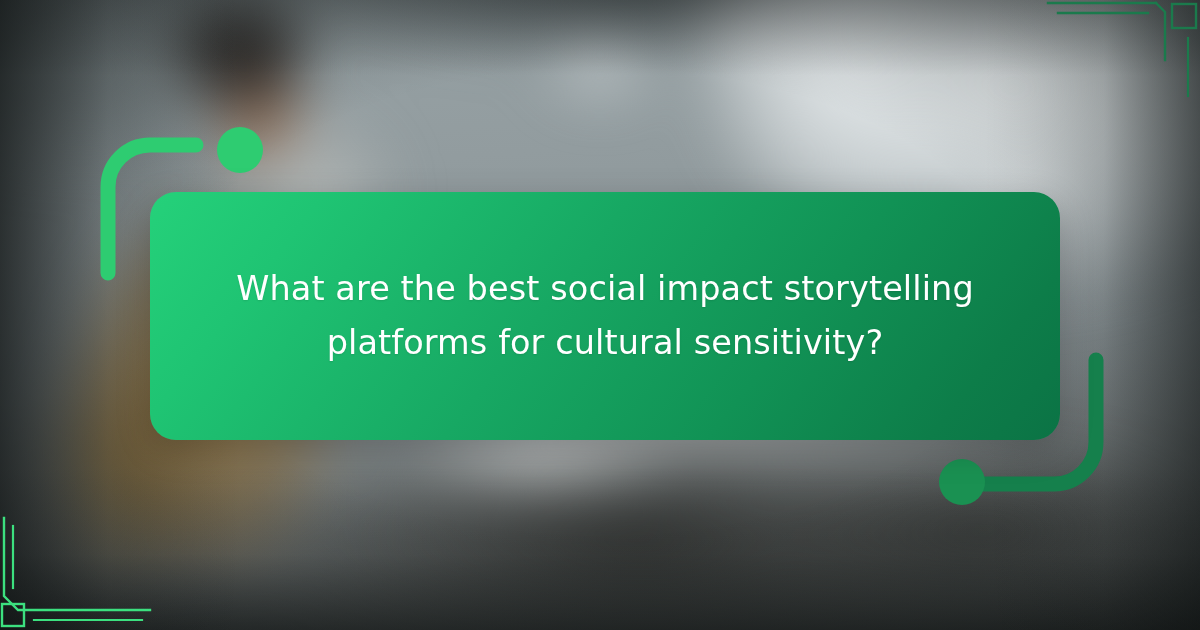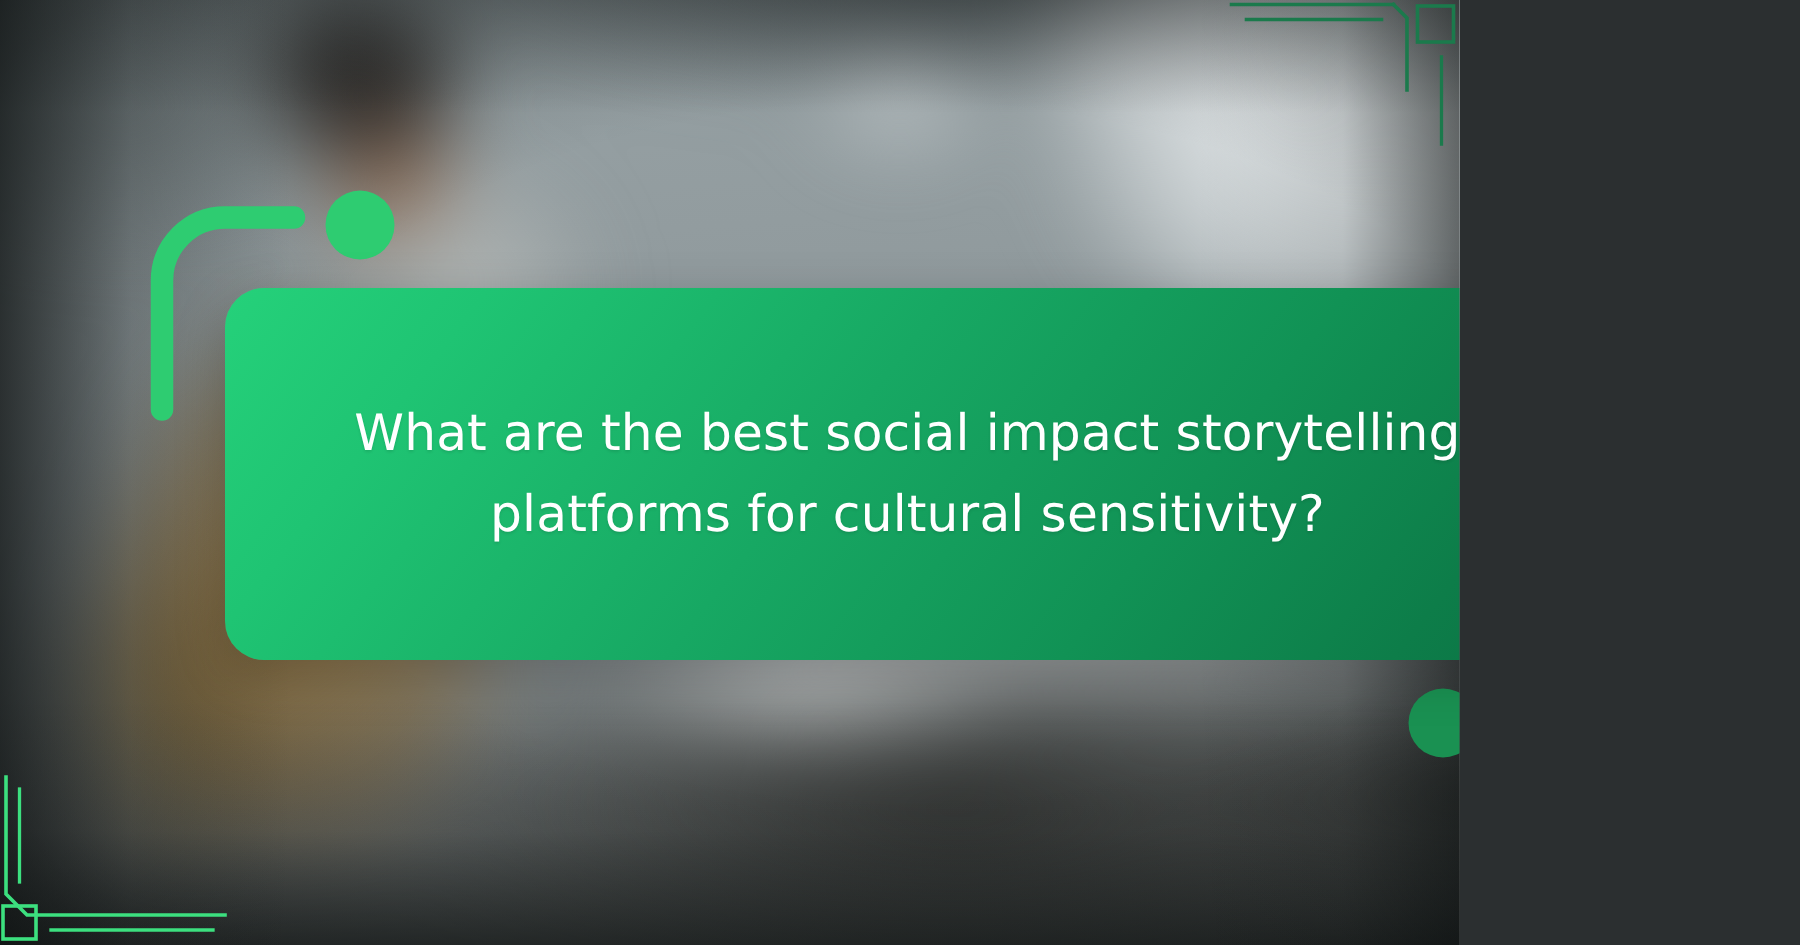--- a/index.html
+++ b/index.html
@@ -6,21 +6,21 @@
 
   html, body {
     width:1200px; height:630px;
     overflow:hidden;
     background:#2b2f30;
     font-family:"Liberation Sans", sans-serif;
   }
 
   #stage {
     position:relative;
-    width:973px; height:630px;
+    width:1200px; height:630px;
     overflow:hidden;
     isolation:isolate;
   }
 
   
   .bg-layer {
     position:absolute;
     inset:-60px;
     z-index:0;
   }

